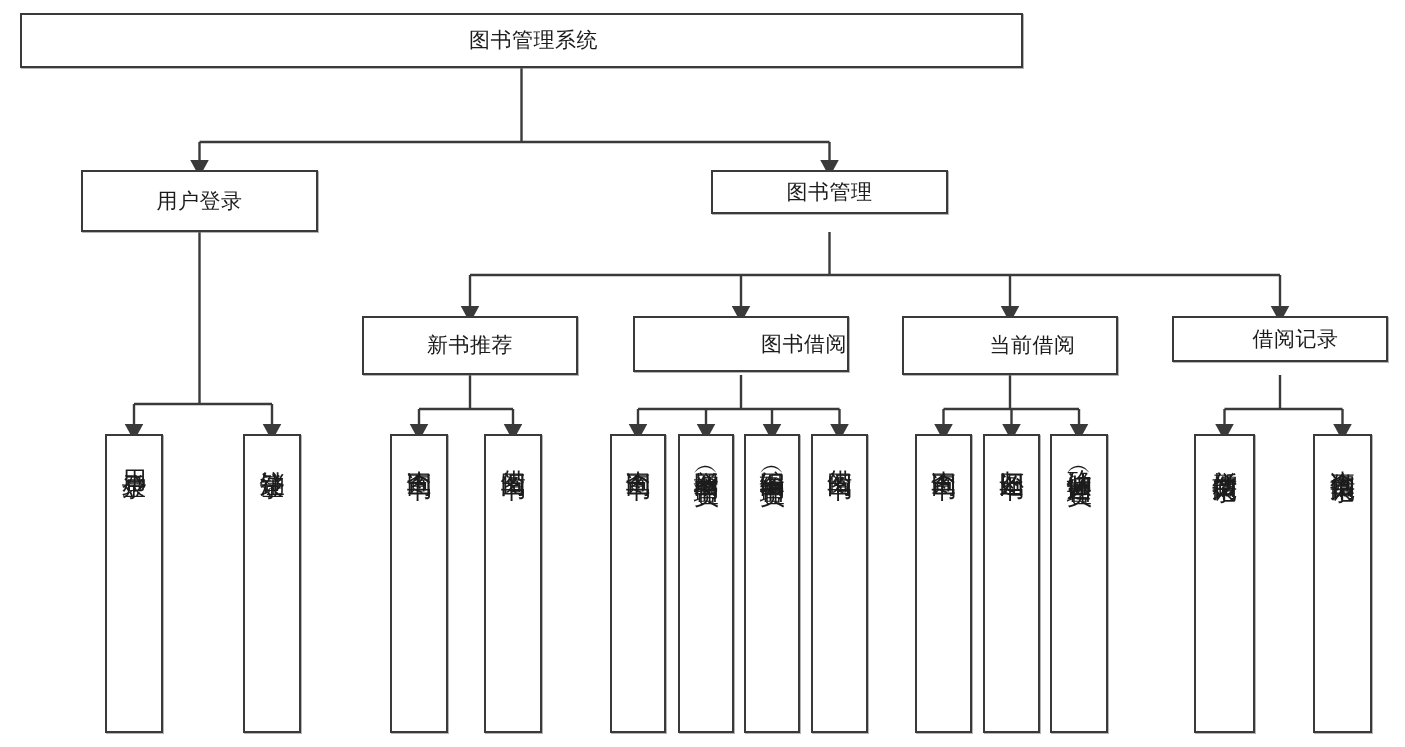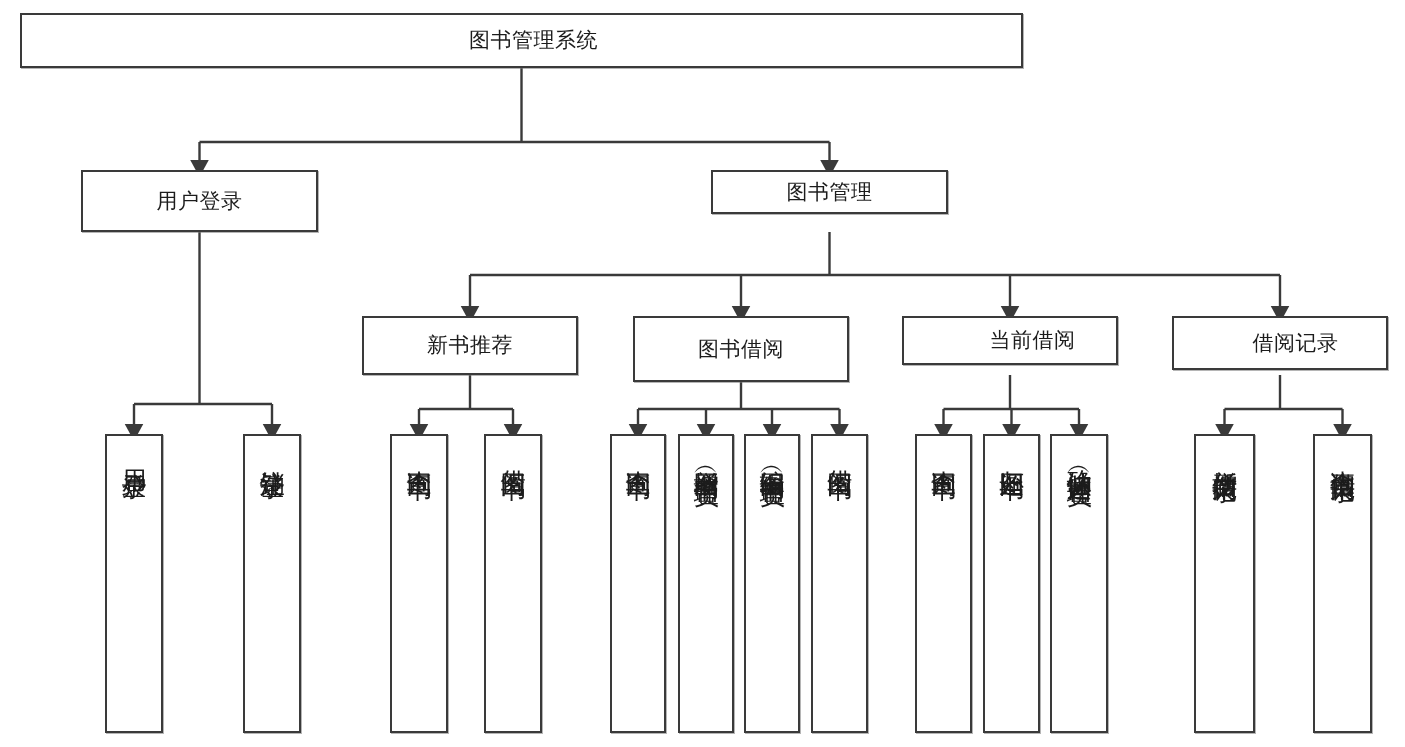--- a/index.html
+++ b/index.html
@@ -118,27 +118,27 @@
       </div>
       <div class="node horiz" style="left: 81px; top: 170px; width: 237px; height: 62px;">
         <span class="node-label">用户登录</span>
       </div>
       <div class="node horiz" style="left: 711px; top: 170px; width: 237px; height: 44px;">
         <span class="node-label">图书管理</span>
       </div>
       <div class="node horiz" style="left: 362px; top: 316px; width: 216px; height: 59px;">
         <span class="node-label">新书推荐</span>
       </div>
-      <div class="node horiz" style="left: 633px; top: 316px; width: 216px; height: 66px;">
+      <div class="node horiz" style="left: 633px; top: 316px; width: 216px; height: 56px; justify-content: flex-end;">
         <span class="node-label">图书借阅</span>
       </div>
-      <div class="node horiz" style="left: 902px; top: 316px; width: 216px; height: 49px; padding-left: 45px;">
+      <div class="node horiz" style="left: 902px; top: 316px; width: 216px; height: 59px; padding-left: 45px;">
         <span class="node-label">当前借阅</span>
       </div>
-      <div class="node horiz" style="left: 1172px; top: 316px; width: 216px; height: 54px; padding-left: 31px;">
+      <div class="node horiz" style="left: 1172px; top: 316px; width: 216px; height: 46px; padding-left: 31px;">
         <span class="node-label">借阅记录</span>
       </div>
       <div class="node vert" style="left: 105px; top: 434px; width: 58px; height: 299px;">
         <span class="node-label">用户登录</span>
       </div>
       <div class="node vert" style="left: 243px; top: 434px; width: 58px; height: 299px;">
         <span class="node-label">注销登录</span>
       </div>
       <div class="node vert" style="left: 390px; top: 434px; width: 58px; height: 299px;">
         <span class="node-label">查询图书</span>

